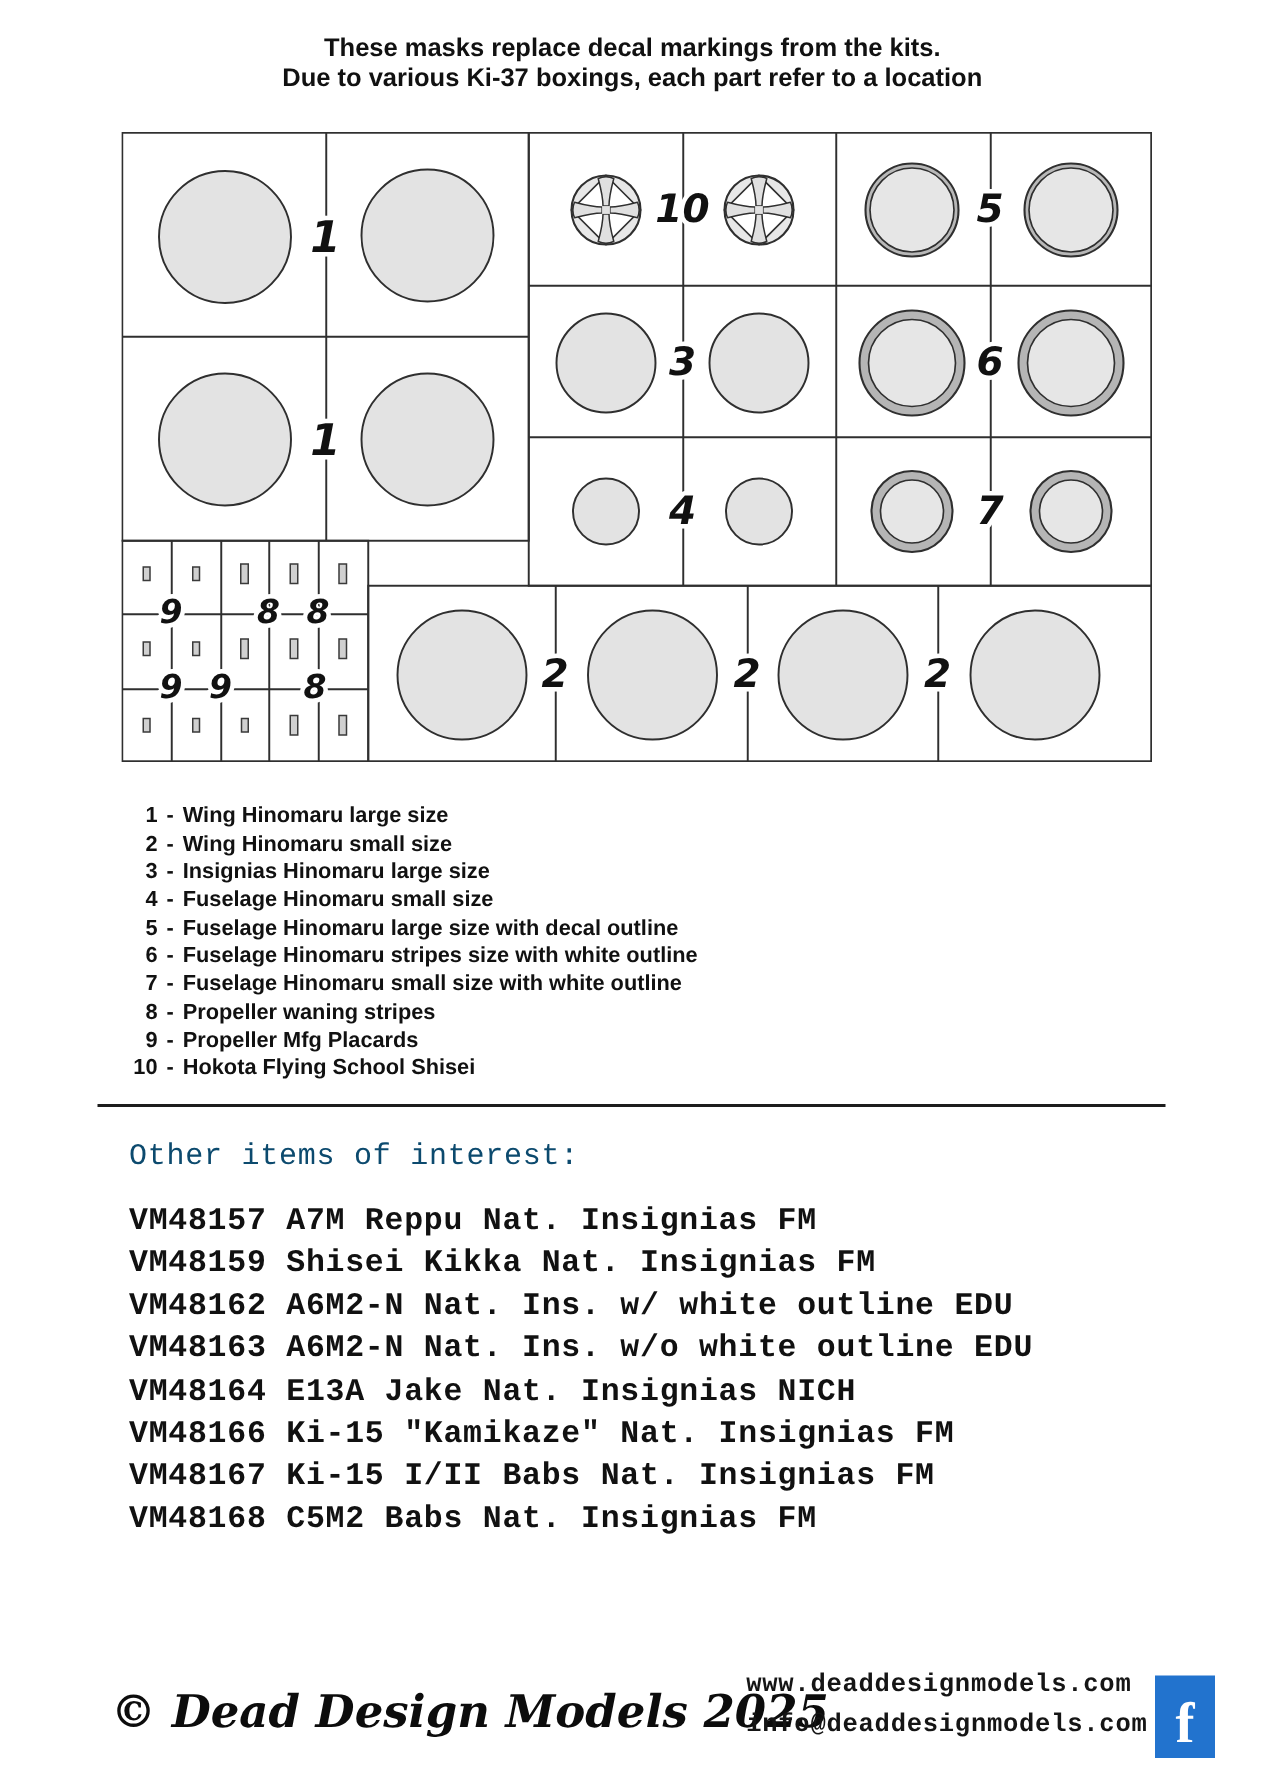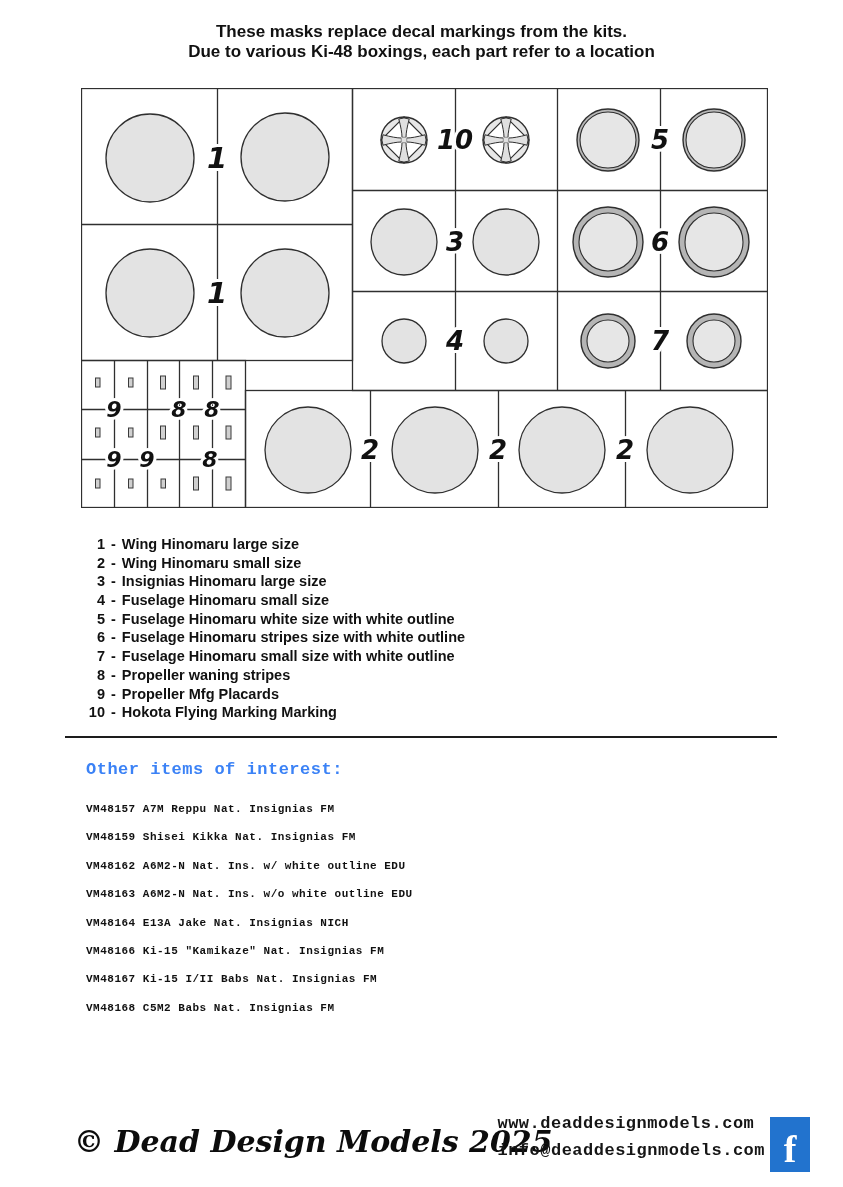--- a/index.html
+++ b/index.html
@@ -30,26 +30,26 @@
   
   .legend{position:absolute;left:82px;top:536px;font-weight:bold;font-size:14.5px;color:#111;}
   .legend-row{display:flex;align-items:baseline;height:18.7px;}
   .legend-num{display:inline-block;width:23px;text-align:right;}
   .legend-dash{display:inline-block;margin:0 6px;}
   
   .rule{position:absolute;left:65px;top:736px;width:712px;height:2px;background:#1d1d1d;}
   
   .other-title{
     position:absolute;left:86px;top:760px;
-    font-family:"Liberation Mono",monospace;font-weight:bold;font-size:17px;color:#3b82f6;
+    font-family:"Liberation Mono",monospace;font-weight:normal;font-size:20px;color:#0c4a6e;
     letter-spacing:0.5px;
   }
   .other-list{
     position:absolute;left:86px;top:803px;
-    font-family:"Liberation Mono",monospace;font-weight:bold;font-size:11px;color:#111;
+    font-family:"Liberation Mono",monospace;font-weight:bold;font-size:21px;color:#111;
     letter-spacing:0.5px;
   }
   .other-list div{height:28.4px;}
   
   .copyright{
     position:absolute;left:74px;top:1124px;
     font-family:"DejaVu Serif",serif;font-style:italic;font-weight:bold;
     font-size:30px;color:#0c0c0c;white-space:nowrap;text-align:center;
   }
   .contact{
@@ -65,21 +65,21 @@
     padding-top:8px;box-sizing:border-box;
   }
 </style>
 </head>
 <body>
 
 <div class="page">
 
   <div class="header">
     <div>These masks replace decal markings from the kits.</div>
-    <div>Due to various Ki-48 boxings, each part refer to a location</div>
+    <div>Due to various Ki-37 boxings, each part refer to a location</div>
   </div>
 
   <div class="diagram">
     <svg width="687" height="420" viewBox="0 0 687 420">
       <defs>
         <g id="hokota-mark">
           <circle r="23" fill="#e7e7e7" stroke="#2f2f2f" stroke-width="1.4"></circle>
           <path d="M0,-23 L23,0 L0,23 L-23,0 Z" fill="#ffffff" stroke="#2f2f2f" stroke-width="1.1"></path>
           <path id="hokota-arm" d="M-5.2,-21 Q0,-23.2 5.2,-21 Q2,-9 2,-2.6 L-2,-2.6 Q-2,-9 -5.2,-21 Z" fill="#e0e0e0" stroke="#2f2f2f" stroke-width="1" stroke-linejoin="round"></path>
           <use href="#hokota-arm" transform="rotate(90)"></use>
@@ -221,21 +221,21 @@
         <span>Insignias Hinomaru large size</span>
       </div>
     <div class="legend-row">
         <span class="legend-num">4</span>
         <span class="legend-dash">-</span>
         <span>Fuselage Hinomaru small size</span>
       </div>
     <div class="legend-row">
         <span class="legend-num">5</span>
         <span class="legend-dash">-</span>
-        <span>Fuselage Hinomaru white size with white outline</span>
+        <span>Fuselage Hinomaru large size with decal outline</span>
       </div>
     <div class="legend-row">
         <span class="legend-num">6</span>
         <span class="legend-dash">-</span>
         <span>Fuselage Hinomaru stripes size with white outline</span>
       </div>
     <div class="legend-row">
         <span class="legend-num">7</span>
         <span class="legend-dash">-</span>
         <span>Fuselage Hinomaru small size with white outline</span>
@@ -246,21 +246,21 @@
         <span>Propeller waning stripes</span>
       </div>
     <div class="legend-row">
         <span class="legend-num">9</span>
         <span class="legend-dash">-</span>
         <span>Propeller Mfg Placards</span>
       </div>
     <div class="legend-row">
         <span class="legend-num">10</span>
         <span class="legend-dash">-</span>
-        <span>Hokota Flying Marking Marking</span>
+        <span>Hokota Flying School Shisei</span>
       </div>
   </div>
 
   <div class="rule"></div>
 
   <div class="other-title">Other items of interest:</div>
   <div class="other-list">
     <div>VM48157 A7M Reppu Nat. Insignias FM</div>
     <div>VM48159 Shisei Kikka Nat. Insignias FM</div>
     <div>VM48162 A6M2-N Nat. Ins. w/ white outline EDU</div>

